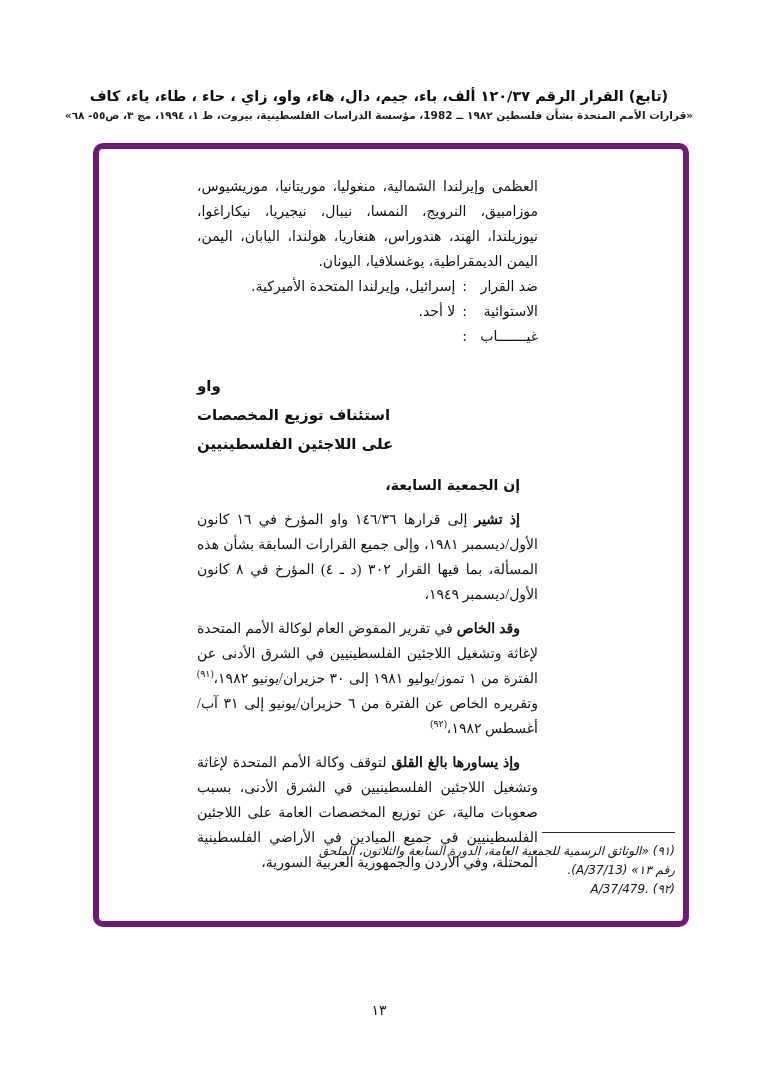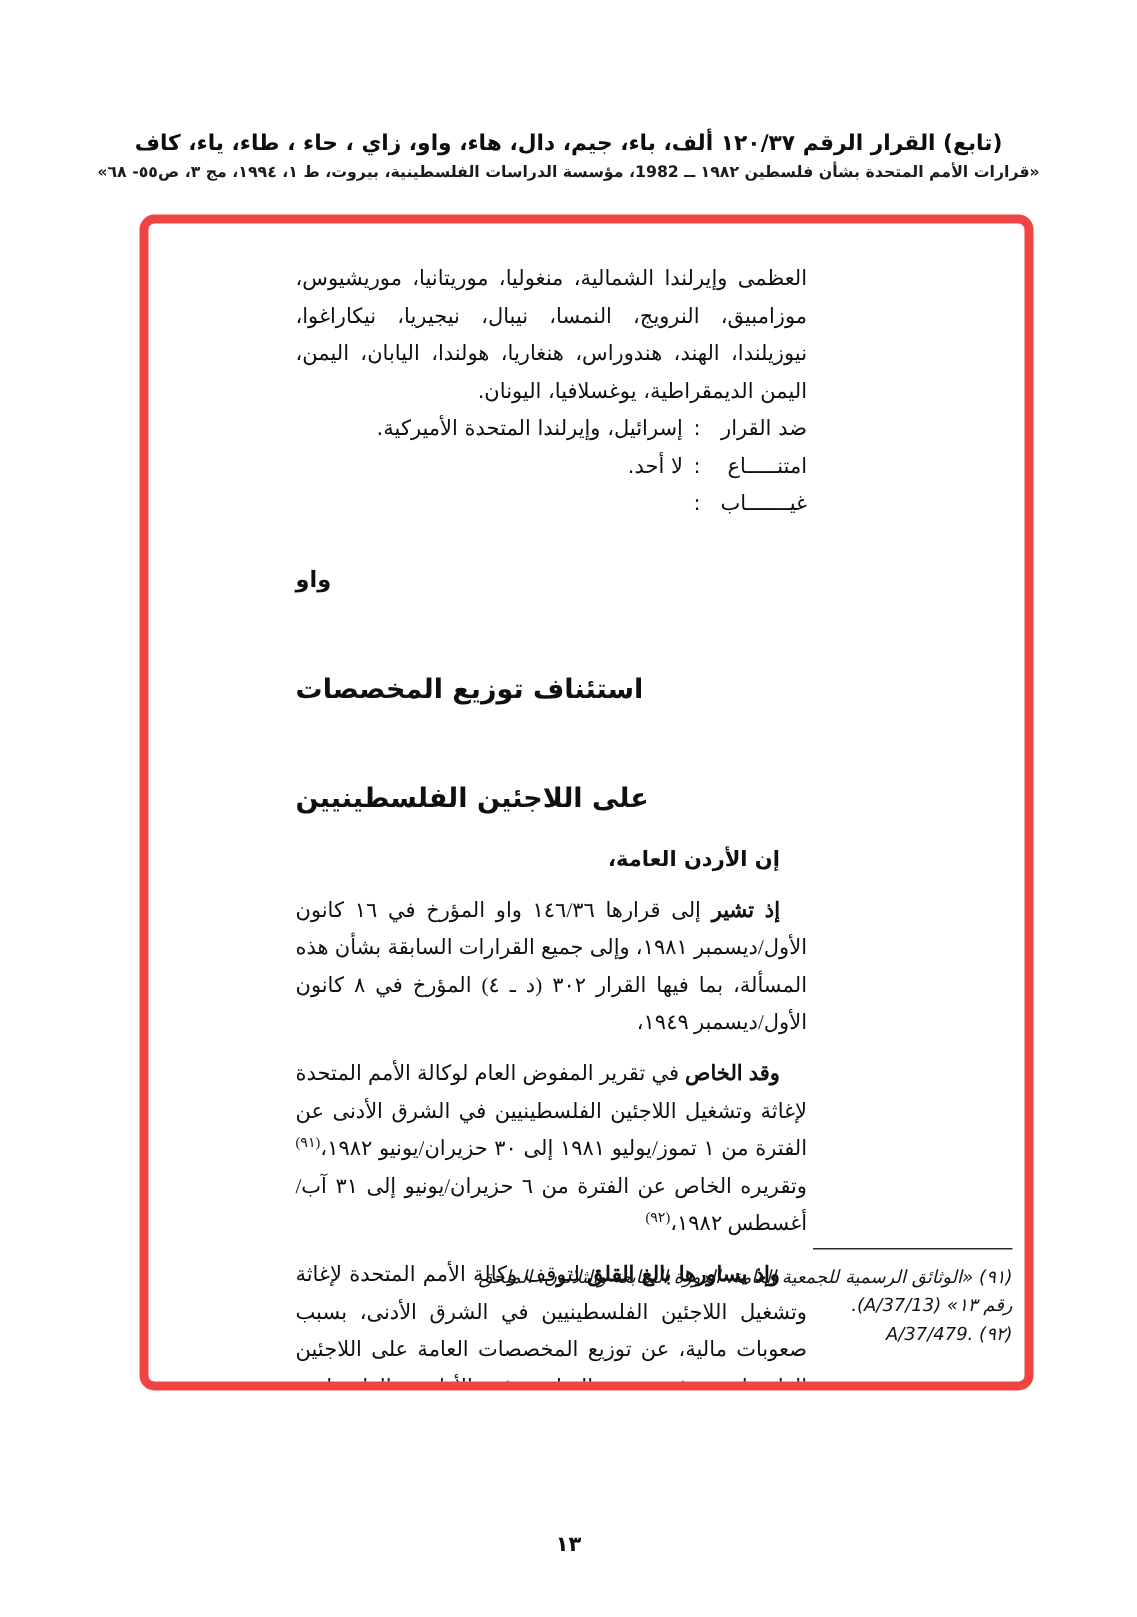--- a/index.html
+++ b/index.html
@@ -31,21 +31,21 @@
     font-size: 10.5px;
     font-weight: bold;
     color: #1b1b1b;
   }
 
   
   .green-box {
     position: absolute;
     left: 93px; top: 143px;
     width: 596px; height: 784px;
-    border: 6px solid #ef4444;
+    border: 6px solid #701a75;
     border-radius: 10px;
     background: #ffffff;
     overflow: hidden;
   }
   .box-content {
     direction: rtl;
     padding: 25px 145px 0 98px;
     font-size: 14px;
     line-height: 25px;
     text-align: justify;
@@ -53,21 +53,21 @@
   }
   .list-cont { text-align: justify; }
 
   .vote-row { display: flex; align-items: baseline; }
   .vote-label { flex: 0 0 auto; min-width: 64px; white-space: nowrap; }
   .vote-colon { flex: 0 0 auto; padding: 0 7px; }
   .vote-value { flex: 1 1 auto; text-align: justify; }
 
   .section-block { margin-top: 22px; text-align: left; }
   .section-letter { font-weight: bold; font-size: 15px; line-height: 30px; }
-  .section-title { font-weight: bold; font-size: 18px; line-height: 29px; margin-top: 44px; }
+  .section-title { font-weight: bold; font-size: 15px; line-height: 29px; }
 
   .preamble-line {
     margin-top: 14px;
     font-weight: bold;
     text-indent: 18px;
   }
   .body-par { margin-top: 9px; text-indent: 18px; font-family: Liberation Serif, serif; }
   .body-par .lead { font-weight: bold; }
   .body-par sup { font-size: 9.5px; line-height: 0; }
 
@@ -90,23 +90,22 @@
   .footnote { margin: 0; font-style: italic; }
   .fn-code { direction: ltr; unicode-bidi: embed; }
 
   
   .page-number {
     position: absolute;
     left: 0; top: 1002px;
     width: 758px;
     text-align: center;
     font-size: 14px;
-    font-weight: bold;
+    font-weight: normal;
     color: #101010;
-    margin-top: 20px;
   }
 </style>
 </head>
 <body>
 
 <header class="doc-header">
   <div class="header-title">(تابع) القرار الرقم ١٢٠/٣٧ ألف، باء، جيم، دال، هاء، واو، زاي ، حاء ، طاء، ياء، كاف</div>
   <div class="header-citation">«قرارات الأمم المتحدة بشأن فلسطين ١٩٨٢ ــ 1982، مؤسسة الدراسات الفلسطينية، بيروت، ط ١، ١٩٩٤، مج ٣، ص٥٥- ٦٨»</div>
 </header>
 
@@ -115,37 +114,37 @@
 
     <p class="list-cont">العظمى وإيرلندا الشمالية، منغوليا، موريتانيا، موريشيوس، موزامبيق، النرويج، النمسا، نيبال، نيجيريا، نيكاراغوا، نيوزيلندا، الهند، هندوراس، هنغاريا، هولندا، اليابان، اليمن، اليمن الديمقراطية، يوغسلافيا، اليونان.</p>
 
     <div class="vote-row">
       <span class="vote-label">ضد القرار</span>
       <span class="vote-colon">:</span>
       <span class="vote-value">إسرائيل، وإيرلندا المتحدة الأميركية.</span>
     </div>
 
     <div class="vote-row">
-      <span class="vote-label">امتنـــــاع</span>
+      <span class="vote-label">الاستوائية</span>
       <span class="vote-colon">:</span>
       <span class="vote-value">لا أحد.</span>
     </div>
 
     <div class="vote-row">
       <span class="vote-label">غيـــــــاب</span>
       <span class="vote-colon">:</span>
     </div>
 
     <div class="section-block">
       <div class="section-letter">واو</div>
       <div class="section-title">استئناف توزيع المخصصات</div>
       <div class="section-title">على اللاجئين الفلسطينيين</div>
     </div>
 
-    <p class="preamble-line">إن الأردن العامة،</p>
+    <p class="preamble-line">إن الجمعية السابعة،</p>
 
     <p class="body-par"><span class="lead">إذ تشير</span><span> إلى قرارها ١٤٦/٣٦ واو المؤرخ في ١٦ كانون الأول/ديسمبر ١٩٨١، وإلى جميع القرارات السابقة بشأن هذه المسألة، بما فيها القرار ٣٠٢ (د ـ ٤) المؤرخ في ٨ كانون الأول/ديسمبر ١٩٤٩،</span></p>
 
     <p class="body-par"><span class="lead">وقد الخاص</span><span> في تقرير المفوض العام لوكالة الأمم المتحدة لإغاثة وتشغيل اللاجئين الفلسطينيين في الشرق الأدنى عن الفترة من ١ تموز/يوليو ١٩٨١ إلى ٣٠ حزيران/يونيو ١٩٨٢،</span><sup>(٩١)</sup><span> وتقريره الخاص عن الفترة من ٦ حزيران/يونيو إلى ٣١ آب/أغسطس ١٩٨٢،</span><sup>(٩٢)</sup></p>
 
     <p class="body-par"><span class="lead">وإذ يساورها بالغ القلق</span><span> لتوقف وكالة الأمم المتحدة لإغاثة وتشغيل اللاجئين الفلسطينيين في الشرق الأدنى، بسبب صعوبات مالية، عن توزيع المخصصات العامة على اللاجئين الفلسطينيين في جميع الميادين في الأراضي الفلسطينية المحتلة، وفي الأردن والجمهورية العربية السورية،</span></p>
 
   </div>
 
   <div class="footnote-block">

